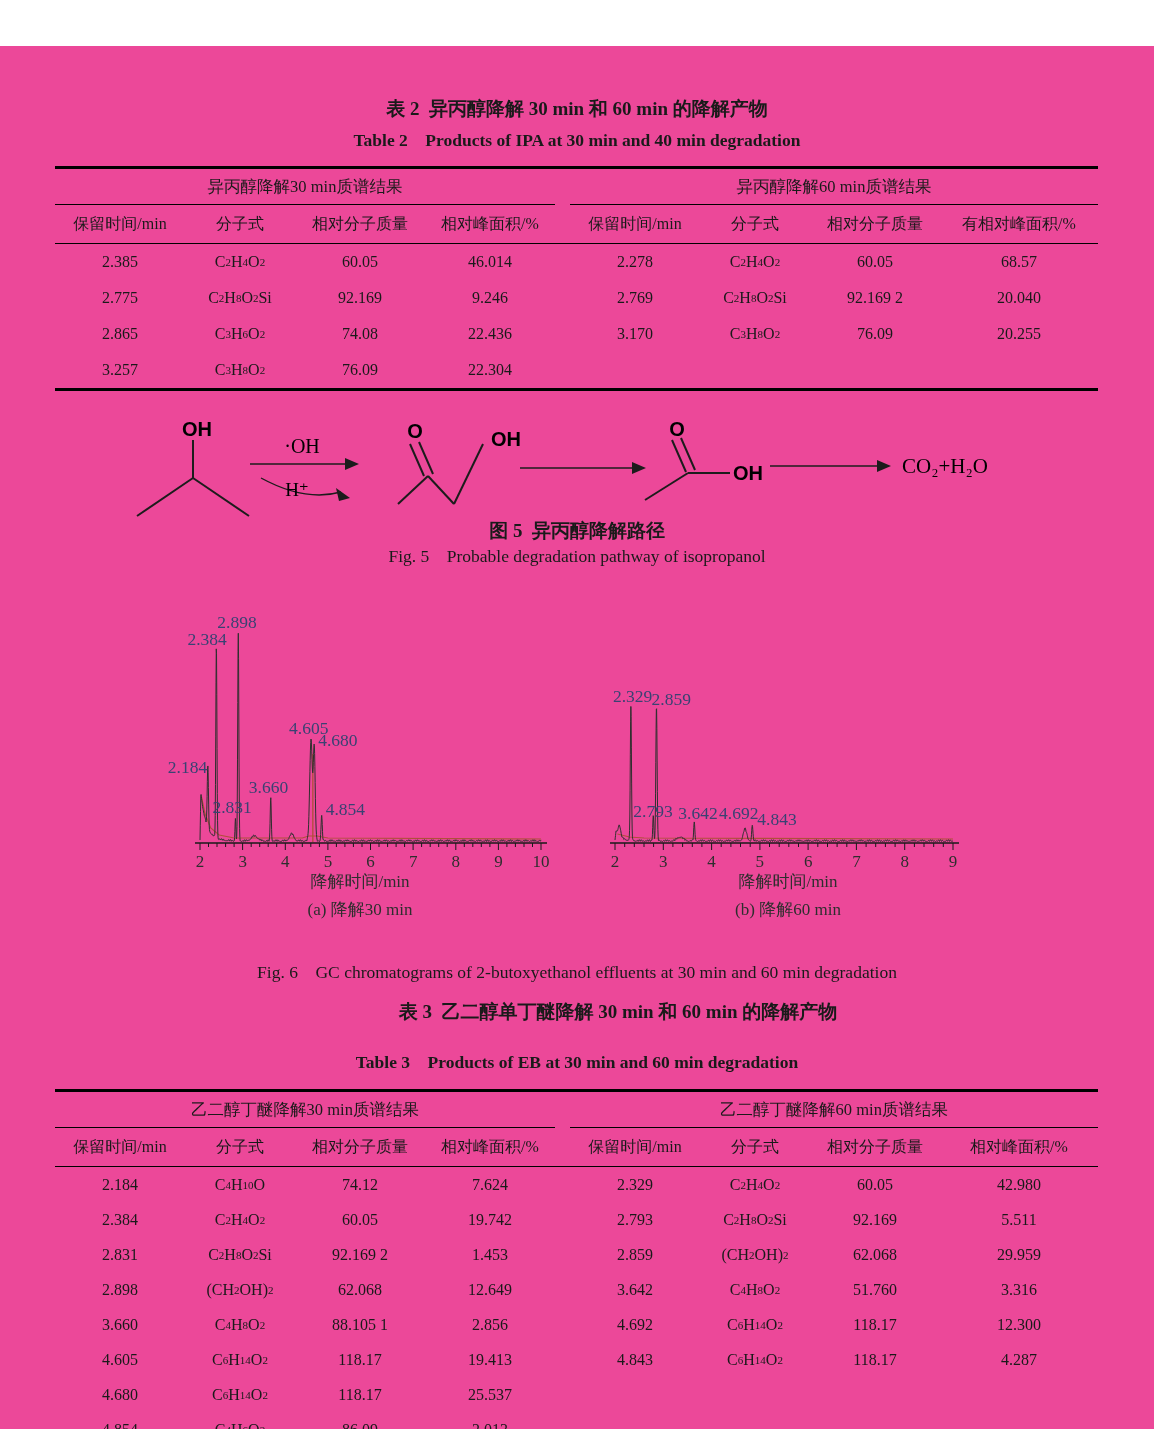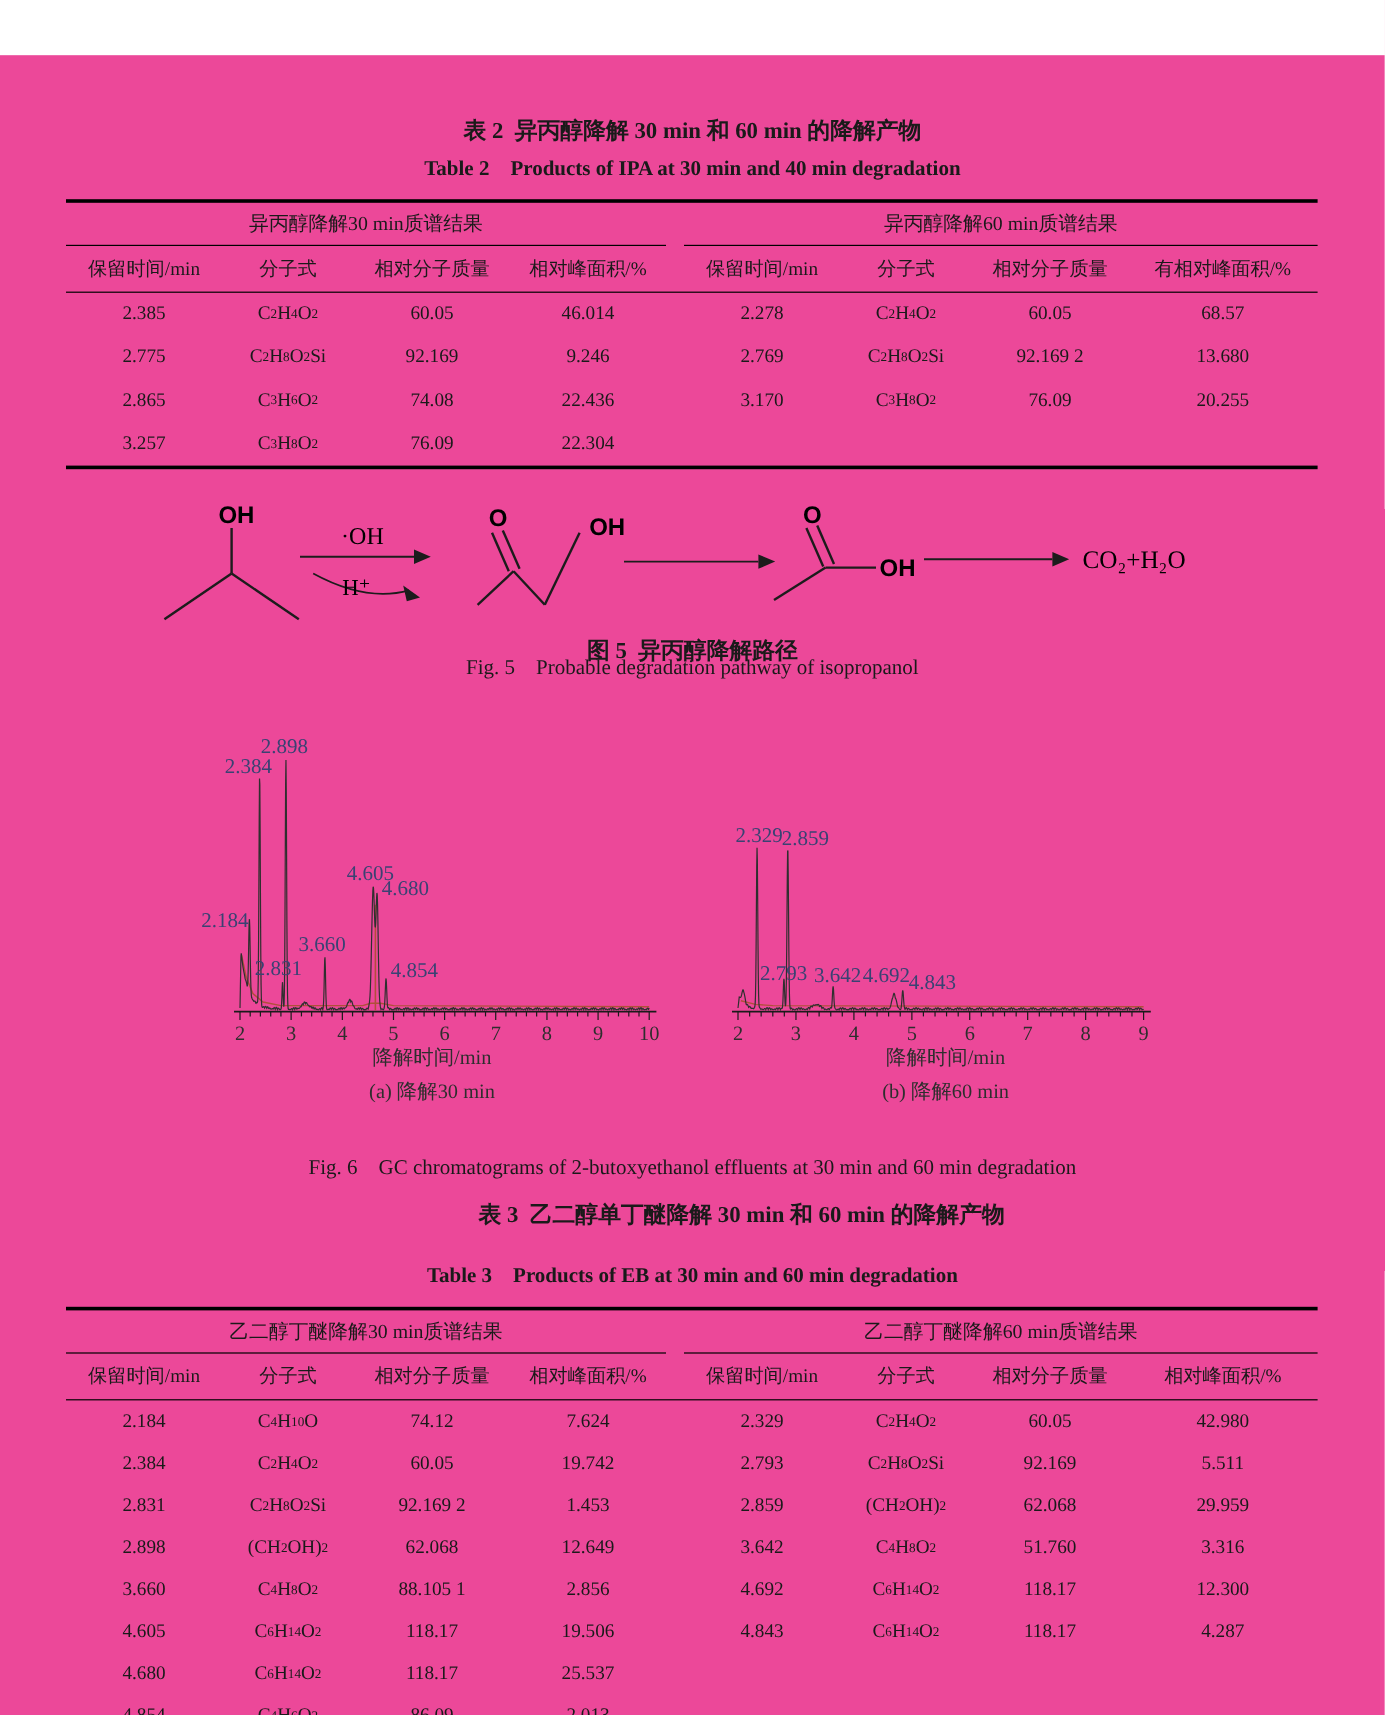--- a/index.html
+++ b/index.html
@@ -67,21 +67,21 @@
     </div>
     <div class="drow">
       <div class="tc">2.775</div>
       <div class="tc">C<sub>2</sub>H<sub>8</sub>O<sub>2</sub>Si</div>
       <div class="tc">92.169</div>
       <div class="tc">9.246</div>
       <div class="tc"></div>
       <div class="tc">2.769</div>
       <div class="tc">C<sub>2</sub>H<sub>8</sub>O<sub>2</sub>Si</div>
       <div class="tc">92.169 2</div>
-      <div class="tc">13.680</div>
+      <div class="tc">20.040</div>
     </div>
     <div class="drow">
       <div class="tc">2.865</div>
       <div class="tc">C<sub>3</sub>H<sub>6</sub>O<sub>2</sub></div>
       <div class="tc">74.08</div>
       <div class="tc">22.436</div>
       <div class="tc"></div>
       <div class="tc">3.170</div>
       <div class="tc">C<sub>3</sub>H<sub>8</sub>O<sub>2</sub></div>
       <div class="tc">76.09</div>
@@ -142,21 +142,21 @@
       <text class="atom" x="676" y="76" text-anchor="start" font-size="20">OH</text>
     </g>
 
     <g>
       <line x1="713" y1="62" x2="820" y2="62" stroke="#1c1c1c" stroke-width="1.6"></line>
       <polygon points="820,56 834,62 820,68" fill="#1c1c1c"></polygon>
     </g>
     <text x="845" y="69" text-anchor="start" font-size="21">CO₂+H₂O</text>
   </svg>
 
-  <div class="abs ctr cap-cn" style="top:483px;">图 5  异丙醇降解路径</div>
+  <div class="abs ctr cap-cn" style="top:472px;">图 5  异丙醇降解路径</div>
   <div class="abs ctr cap-en" style="top:500px;">Fig. 5    Probable degradation pathway of isopropanol</div>
 
   <svg id="chart-a" class="abs" style="left:160px;top:552px;" width="400" height="272" viewBox="0 0 400 272">
       <line x1="35" y1="245" x2="387" y2="245" stroke="#1a1a1a" stroke-width="1.4"></line>
       <line x1="40.0" y1="245" x2="40.0" y2="252" stroke="#1a1a1a" stroke-width="1"></line>
       <line x1="48.5" y1="245" x2="48.5" y2="249" stroke="#1a1a1a" stroke-width="1"></line>
       <line x1="57.0" y1="245" x2="57.0" y2="249" stroke="#1a1a1a" stroke-width="1"></line>
       <line x1="65.6" y1="245" x2="65.6" y2="249" stroke="#1a1a1a" stroke-width="1"></line>
       <line x1="74.1" y1="245" x2="74.1" y2="249" stroke="#1a1a1a" stroke-width="1"></line>
       <line x1="82.6" y1="245" x2="82.6" y2="252" stroke="#1a1a1a" stroke-width="1"></line>
@@ -351,21 +351,21 @@
       <div class="tc"></div>
       <div class="tc">4.692</div>
       <div class="tc">C<sub>6</sub>H<sub>14</sub>O<sub>2</sub></div>
       <div class="tc">118.17</div>
       <div class="tc">12.300</div>
     </div>
     <div class="drow">
       <div class="tc">4.605</div>
       <div class="tc">C<sub>6</sub>H<sub>14</sub>O<sub>2</sub></div>
       <div class="tc">118.17</div>
-      <div class="tc">19.506</div>
+      <div class="tc">19.413</div>
       <div class="tc"></div>
       <div class="tc">4.843</div>
       <div class="tc">C<sub>6</sub>H<sub>14</sub>O<sub>2</sub></div>
       <div class="tc">118.17</div>
       <div class="tc">4.287</div>
     </div>
     <div class="drow">
       <div class="tc">4.680</div>
       <div class="tc">C<sub>6</sub>H<sub>14</sub>O<sub>2</sub></div>
       <div class="tc">118.17</div>

